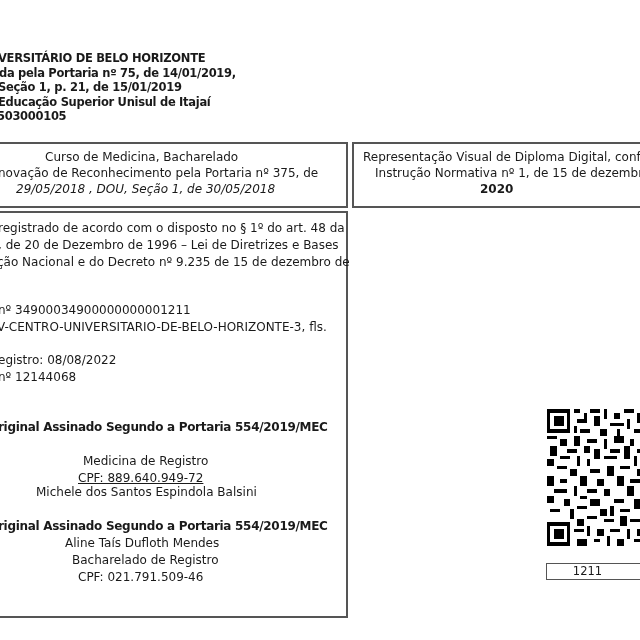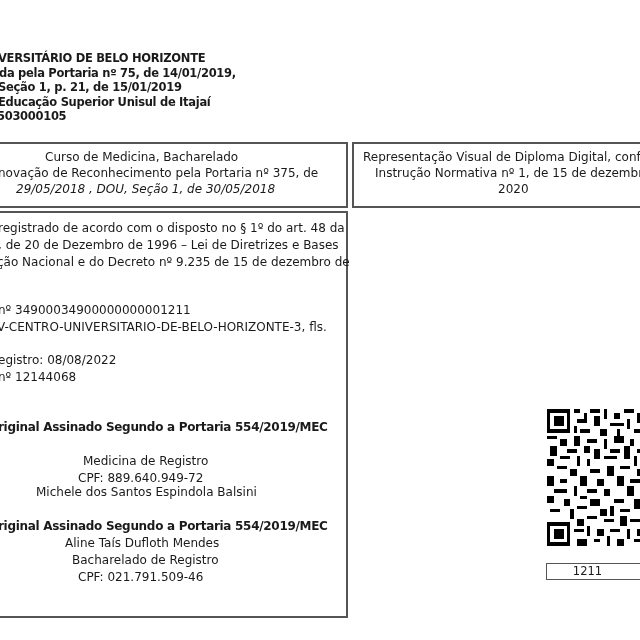--- a/index.html
+++ b/index.html
@@ -25,42 +25,42 @@
 </div>
 
 <div class="box" style="left:-10px;top:142px;width:358px;height:66px;"></div>
 <div class="ln" style="left:45px;top:150px;">Curso de Medicina, Bacharelado</div>
 <div class="ln" style="left:-2px;top:166px;">novação de Reconhecimento pela Portaria nº 375, de</div>
 <div class="ln" style="left:16px;top:182px;font-style:italic;">29/05/2018 , DOU, Seção 1, de 30/05/2018</div>
 
 <div class="box" style="left:352px;top:142px;width:300px;height:66px;"></div>
 <div class="ln" style="left:363px;top:150px;">Representação Visual de Diploma Digital, confo</div>
 <div class="ln" style="left:375px;top:166px;">Instrução Normativa nº 1, de 15 de dezembro d</div>
-<div class="ln" style="left:498px;top:182px;">2020</div>
+<div class="ln" style="left:480px;top:182px;font-weight:bold;">2020</div>
 
 <div class="box" style="left:-10px;top:211px;width:358px;height:407px;"></div>
 <div>
   <div class="ln" style="left:-2px;top:221px;">registrado de acordo com o disposto no § 1º do art. 48 da</div>
   <div class="ln" style="left:-2px;top:238px;">, de 20 de Dezembro de 1996 – Lei de Diretrizes e Bases</div>
   <div class="ln" style="left:-3px;top:255px;">ção Nacional e do Decreto nº 9.235 de 15 de dezembro de</div>
 </div>
 <div>
   <div class="ln" style="left:-2px;top:303px;">nº 34900034900000000001211</div>
   <div class="ln" style="left:-3px;top:320px;">V-CENTRO-UNIVERSITARIO-DE-BELO-HORIZONTE-3, fls.</div>
 </div>
 <div>
   <div class="ln" style="left:-2px;top:353px;">egistro: 08/08/2022</div>
   <div class="ln" style="left:-2px;top:370px;">nº 12144068</div>
 </div>
 
 <div>
   <div class="ln b" style="left:-2px;top:420px;">riginal Assinado Segundo a Portaria 554/2019/MEC</div>
   <div class="ln" style="left:36px;top:437px;margin-top:48px;">Michele dos Santos Espindola Balsini</div>
   <div class="ln" style="left:83px;top:454px;">Medicina de Registro</div>
-  <div class="ln" style="left:78px;top:471px;">CPF: 889.640.949-72</div>
+  <div class="ln" style="left:78px;top:471px;text-decoration:underline;">CPF: 889.640.949-72</div>
 </div>
 
 <div>
   <div class="ln b" style="left:-2px;top:519px;">riginal Assinado Segundo a Portaria 554/2019/MEC</div>
   <div class="ln" style="left:65px;top:536px;">Aline Taís Dufloth Mendes</div>
   <div class="ln" style="left:72px;top:553px;">Bacharelado de Registro</div>
   <div class="ln" style="left:78px;top:570px;">CPF: 021.791.509-46</div>
 </div>
 
 <svg id="qr" width="100" height="137" viewBox="0 0 30 41" shape-rendering="crispEdges">

